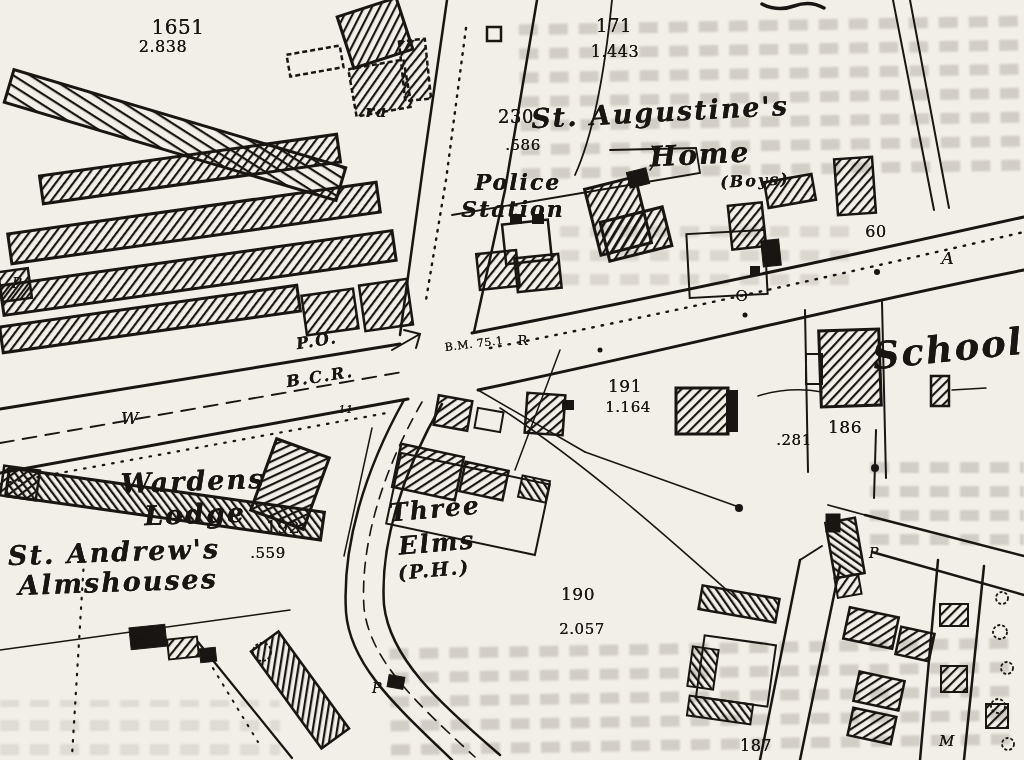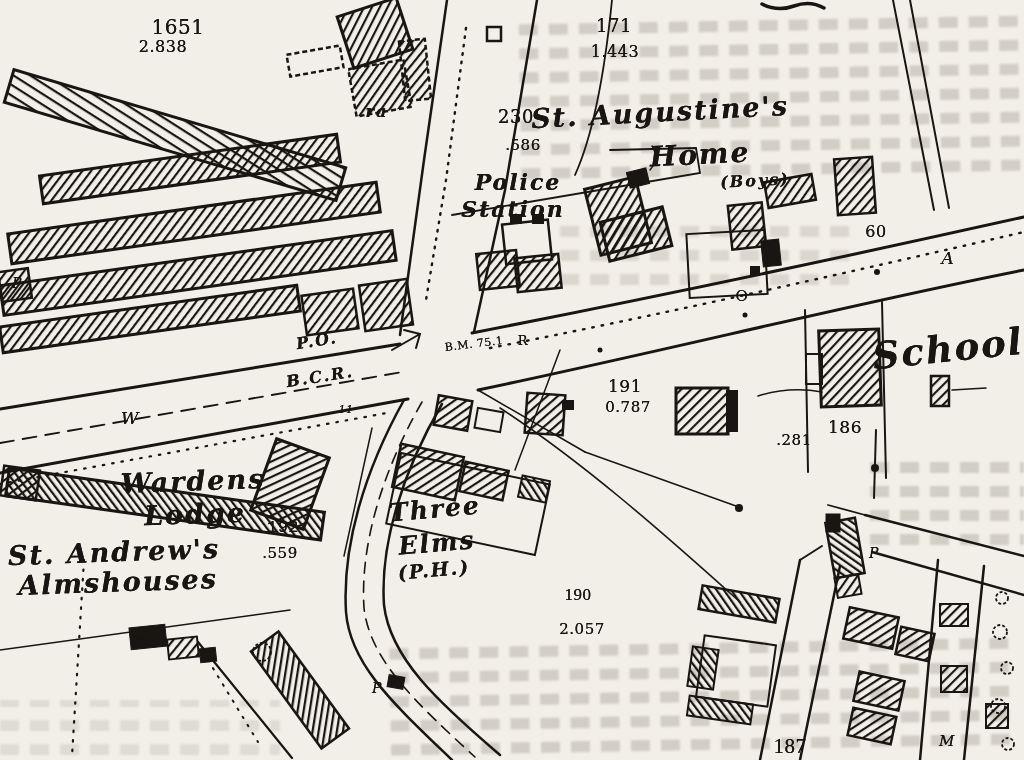--- a/index.html
+++ b/index.html
@@ -219,28 +219,28 @@
       <span class="map-label it place" style="left: 317px; top: 341px; font-size: 16px; transform: translate(-50%, -50%) rotate(-9deg);">P.O.</span>
       <span class="map-label it place" style="left: 320px; top: 377px; font-size: 16px; transform: translate(-50%, -50%) rotate(-9deg);">B.C.R.</span>
       <span class="map-label it place" style="left: 377px; top: 112px; font-size: 16px; transform: translate(-50%, -50%) rotate(0deg);">ra</span>
       <span class="map-label" style="left: 178px; top: 27px; font-size: 20px; transform: translate(-50%, -50%) rotate(0deg);">1651</span>
       <span class="map-label" style="left: 163px; top: 47px; font-size: 16px; transform: translate(-50%, -50%) rotate(0deg);">2.838</span>
       <span class="map-label" style="left: 614px; top: 26px; font-size: 18px; transform: translate(-50%, -50%) rotate(0deg);">171</span>
       <span class="map-label" style="left: 615px; top: 52px; font-size: 16px; transform: translate(-50%, -50%) rotate(0deg);">1.443</span>
       <span class="map-label" style="left: 516px; top: 117px; font-size: 18px; transform: translate(-50%, -50%) rotate(0deg);">230</span>
       <span class="map-label" style="left: 523px; top: 145px; font-size: 15px; transform: translate(-50%, -50%) rotate(0deg);">.586</span>
       <span class="map-label" style="left: 625px; top: 386px; font-size: 17px; transform: translate(-50%, -50%) rotate(0deg);">191</span>
-      <span class="map-label" style="left: 628px; top: 407px; font-size: 15px; transform: translate(-50%, -50%) rotate(0deg);">0.787</span>
+      <span class="map-label" style="left: 628px; top: 407px; font-size: 15px; transform: translate(-50%, -50%) rotate(0deg);">1.164</span>
       <span class="map-label" style="left: 845px; top: 427px; font-size: 17px; transform: translate(-50%, -50%) rotate(0deg);">186</span>
       <span class="map-label" style="left: 794px; top: 440px; font-size: 15px; transform: translate(-50%, -50%) rotate(0deg);">.281</span>
-      <span class="map-label" style="left: 283px; top: 527px; font-size: 17px; transform: translate(-50%, -50%) rotate(0deg); font-family: Liberation Mono, monospace;">192</span>
-      <span class="map-label" style="left: 280px; top: 553px; font-size: 15px; transform: translate(-50%, -50%) rotate(0deg);">.559</span>
-      <span class="map-label" style="left: 578px; top: 594px; font-size: 17px; transform: translate(-50%, -50%) rotate(0deg); font-family: Liberation Serif, serif;">190</span>
+      <span class="map-label" style="left: 283px; top: 527px; font-size: 17px; transform: translate(-50%, -50%) rotate(0deg);">192</span>
+      <span class="map-label" style="left: 268px; top: 553px; font-size: 15px; transform: translate(-50%, -50%) rotate(0deg);">.559</span>
+      <span class="map-label" style="left: 578px; top: 594px; font-size: 17px; transform: translate(-50%, -50%) rotate(0deg);">190</span>
       <span class="map-label" style="left: 582px; top: 629px; font-size: 15px; transform: translate(-50%, -50%) rotate(0deg); text-align: center;">2.057</span>
-      <span class="map-label" style="left: 790px; top: 746px; font-size: 21px; transform: translate(-50%, -50%) rotate(0deg); font-family: Liberation Serif, serif;">187</span>
+      <span class="map-label" style="left: 756px; top: 746px; font-size: 16px; transform: translate(-50%, -50%) rotate(0deg);">187</span>
       <span class="map-label it" style="left: 17px; top: 283px; font-size: 14px; transform: translate(-50%, -50%) rotate(0deg);">P</span>
       <span class="map-label it" style="left: 130px; top: 418px; font-size: 17px; transform: translate(-50%, -50%) rotate(0deg);">W</span>
       <span class="map-label it" style="left: 139px; top: 641px; font-size: 14px; transform: translate(-50%, -50%) rotate(0deg);">P</span>
       <span class="map-label it" style="left: 377px; top: 688px; font-size: 14px; transform: translate(-50%, -50%) rotate(0deg);">P</span>
       <span class="map-label it" style="left: 874px; top: 553px; font-size: 14px; transform: translate(-50%, -50%) rotate(0deg);">P</span>
       <span class="map-label it" style="left: 947px; top: 741px; font-size: 15px; transform: translate(-50%, -50%) rotate(0deg);">M</span>
       <span class="map-label" style="left: 742px; top: 296px; font-size: 15px; transform: translate(-50%, -50%) rotate(0deg);">O</span>
       <span class="map-label it" style="left: 948px; top: 258px; font-size: 17px; transform: translate(-50%, -50%) rotate(0deg);">A</span>
       <span class="map-label" style="left: 876px; top: 232px; font-size: 16px; transform: translate(-50%, -50%) rotate(0deg);">60</span>
       <span class="map-label" style="left: 474px; top: 344px; font-size: 11px; transform: translate(-50%, -50%) rotate(-7deg);">B.M. 75.1</span>

